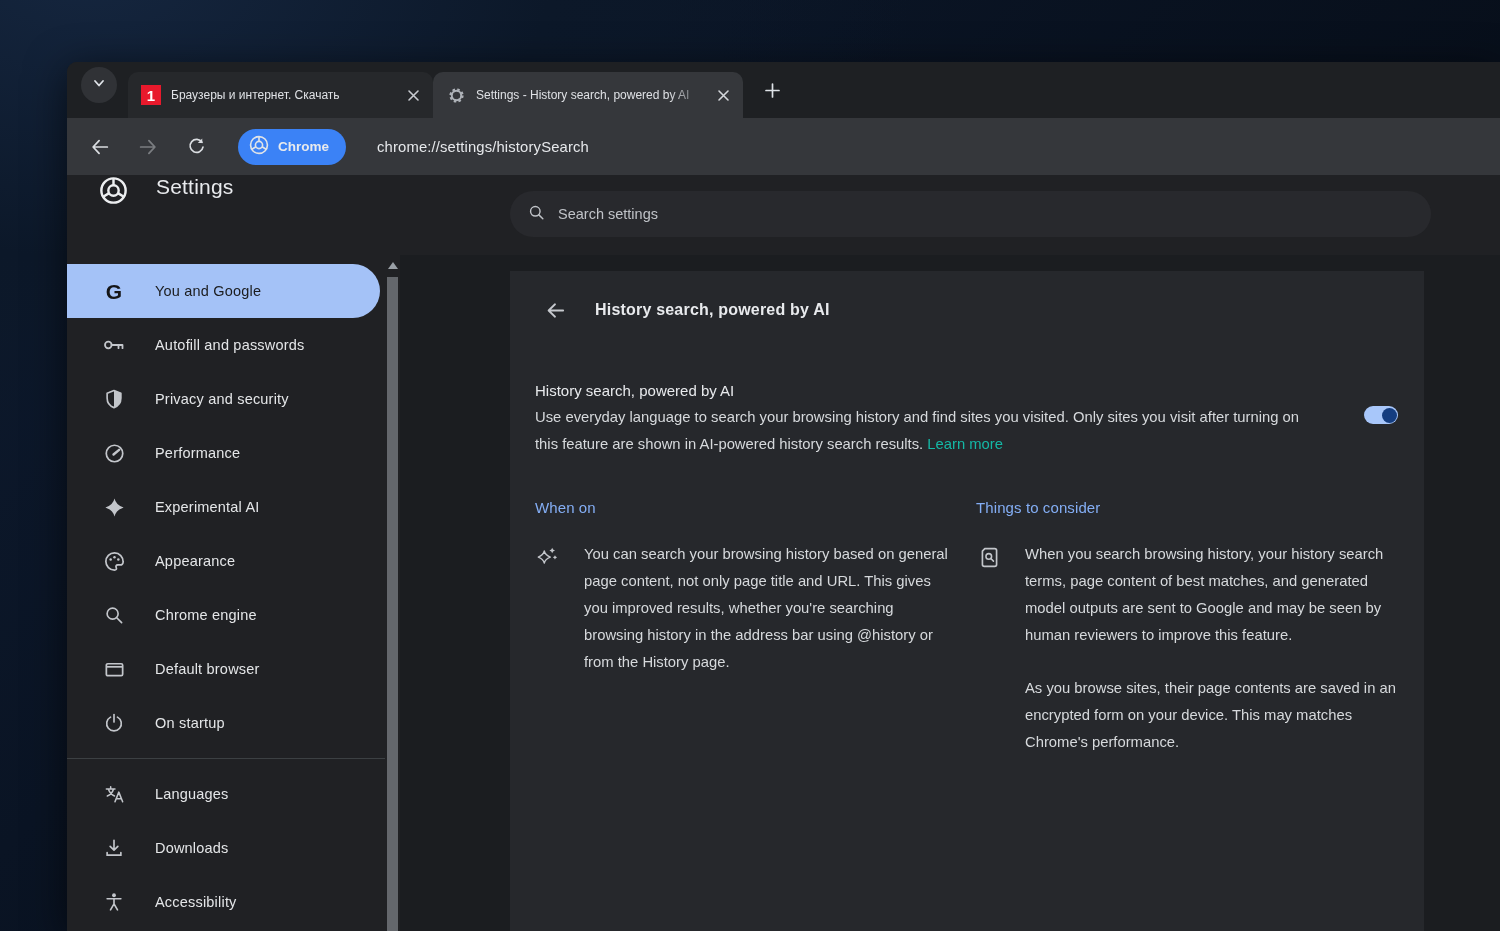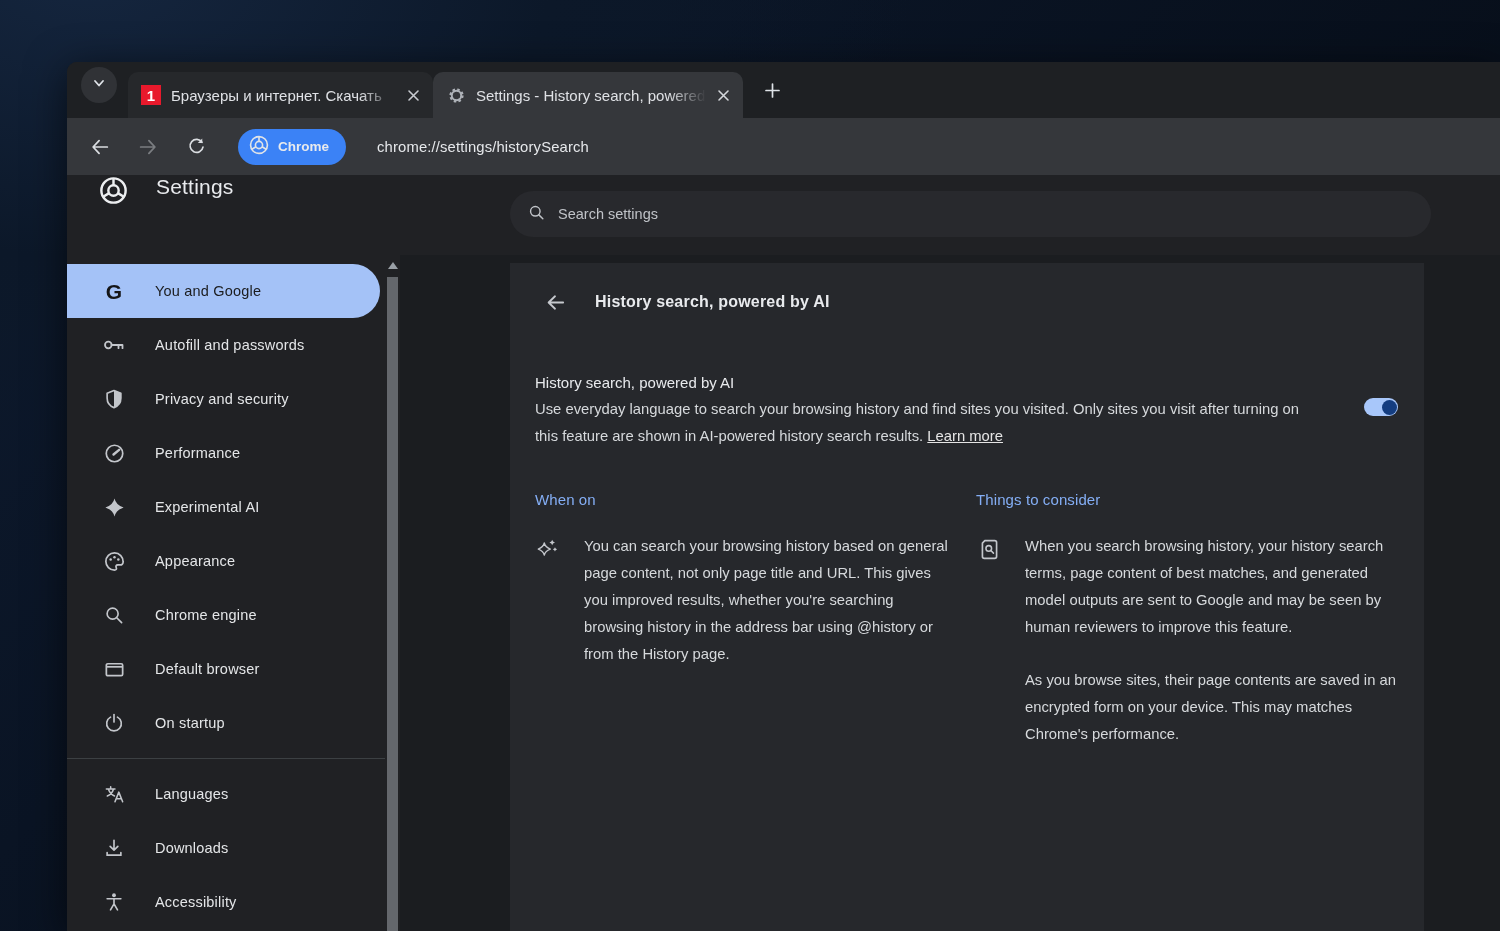--- a/index.html
+++ b/index.html
@@ -18,21 +18,21 @@
   .tabstrip { height:56px; background:#1e2023; display:flex; align-items:flex-end; padding-left:14px; }
   .tab-search-btn { width:36px; height:36px; border-radius:50%; background:#303236;
     display:flex; align-items:center; justify-content:center; margin:0 11px 10px 0; align-self:center; cursor:pointer; }
   .tab { height:46px; border-radius:10px 10px 0 0; display:flex; align-items:center;
     padding:0 8px 0 13px; cursor:pointer; }
   .tab.inactive { background:#26282b; width:305px; }
   .tab.active   { background:#35373b; width:310px; }
   .tab .fav { width:20px; height:20px; flex:0 0 20px; display:flex; align-items:center; justify-content:center; }
   .fav-red { width:20px; height:20px; background:#e8192c; color:#fff; font-weight:800; font-size:15px;
     display:flex; align-items:center; justify-content:center; }
-  .tab .t-title { margin-left:10px; flex:1; font-size:15px; color:#dfe1e5; white-space:nowrap; overflow:hidden;
+  .tab .t-title { margin-left:10px; flex:1; font-size:12px; color:#dfe1e5; white-space:nowrap; overflow:hidden;
     -webkit-mask-image:linear-gradient(90deg,#000 82%,transparent 98%);
             mask-image:linear-gradient(90deg,#000 82%,transparent 98%); }
   .tab-close { width:24px; height:24px; border-radius:50%; display:flex; align-items:center; justify-content:center;
     flex:0 0 24px; cursor:pointer; }
   .newtab-btn { width:30px; height:30px; border-radius:50%; display:flex; align-items:center; justify-content:center;
     margin:0 0 13px 14px; cursor:pointer; }
 
   
   .toolbar { height:57px; background:#35373b; display:flex; align-items:center; padding-left:17px; }
   .nav-btn { width:32px; height:32px; display:flex; align-items:center; justify-content:center;
@@ -65,31 +65,31 @@
   .side-item.selected .s-icon { color:#111; }
   .g-glyph { font-size:21px; font-weight:700; color:#141517; line-height:1; }
   .side-divider { height:1px; background:#3c4043; margin:8px 0; }
 
   .side-scrollbar { width:15px; flex:0 0 15px; background:#202124; position:relative; }
   .scroll-up { position:absolute; top:7px; left:2.5px; width:0; height:0;
     border-left:5px solid transparent; border-right:5px solid transparent; border-bottom:7px solid #9aa0a6; cursor:pointer; }
   .scroll-thumb { position:absolute; top:22px; bottom:0; left:2px; width:11px; background:#64676c; cursor:pointer; }
 
   .main-area { flex:1; background:#1b1d20; position:relative; }
-  .card { position:absolute; left:110px; top:8px; bottom:0; width:914px; background:#26282c; }
+  .card { position:absolute; left:110px; top:16px; bottom:0; width:914px; background:#26282c; }
 
   .page-title-row { display:flex; align-items:center; height:78px; padding-left:33px; }
   .back-btn { width:24px; height:24px; display:flex; align-items:center; justify-content:center; cursor:pointer; }
   .page-title { margin-left:28px; font-size:16px; font-weight:700; color:#e8eaed; letter-spacing:.2px; }
 
   .setting-block { display:flex; align-items:flex-start; margin:33px 26px 0 25px; }
   .setting-texts { width:788px; }
   .setting-label { font-size:15px; color:#e8eaed; margin-bottom:5px; }
   .setting-desc { font-size:14.8px; line-height:27px; color:#d6d9dc; width:778px; }
-  .learn-more { color:#e5e5e5; text-decoration:underline; cursor:pointer; }
+  .learn-more { color:#14b8a6; cursor:pointer; }
   .toggle { margin-left:auto; margin-top:24px; width:34px; height:18px; border-radius:9px; position:relative; cursor:pointer; }
   .toggle.on { background:#a8c7fa; }
   .toggle.on .knob { position:absolute; right:1.5px; top:1.5px; width:15px; height:15px; border-radius:50%; background:#143d80; }
 
   .columns { display:grid; grid-template-columns:441px 1fr; margin:41px 26px 0 25px; }
   .col h3 { font-size:15px; font-weight:400; color:#84aef5; margin:0 0 25px 0; letter-spacing:.1px; }
   .entry { display:flex; align-items:flex-start; }
   .entry .e-icon { flex:0 0 26px; width:26px; height:26px; color:#c3c6cb; margin-top:3px;
     display:flex; align-items:center; justify-content:center; }
   .entry .e-text { margin:0 0 0 23px; font-size:14.8px; line-height:27px; color:#d6d9dc; }

